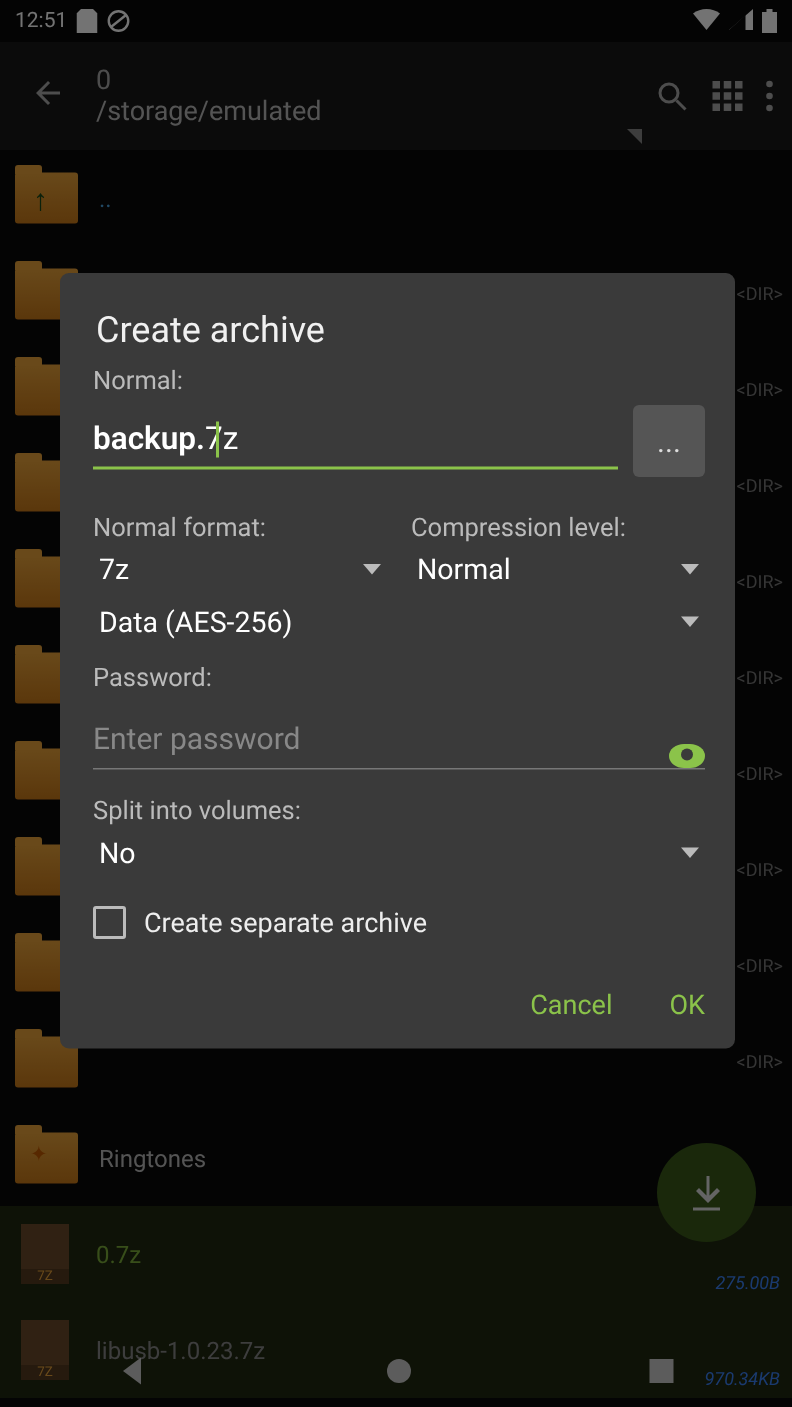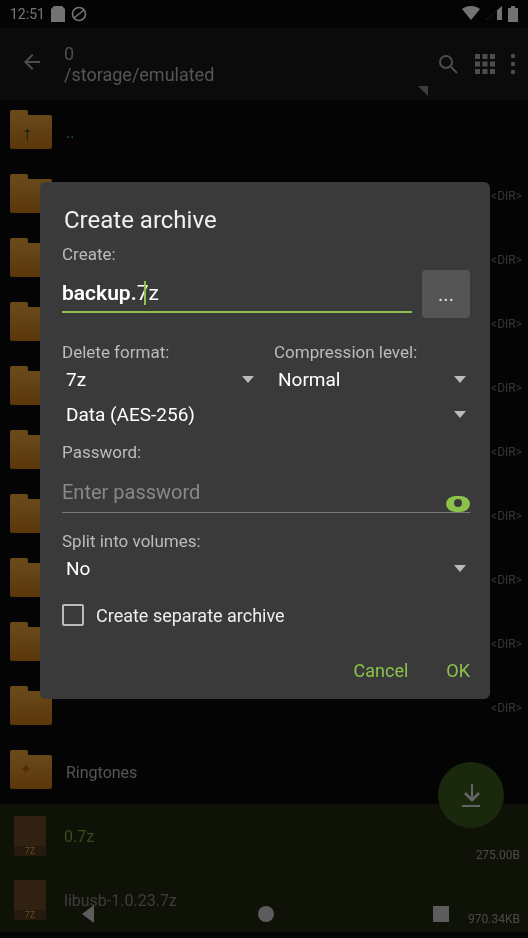--- a/index.html
+++ b/index.html
@@ -158,21 +158,21 @@
     margin-top: 18px; font-size: 18px; color: #eee;
   }
   .cb {
     width: 22px; height: 22px; border: 2px solid #bbb; border-radius: 2px;
   }
   .dialog-actions {
     display: flex; justify-content: flex-end; gap: 38px;
     margin-top: 34px; font-size: 18px; color: #8bc34a;
   }
   .hl-row { background: rgba(100,130,40,.25); align-items: center; }
-  .size-tag { position: absolute; right: 8px; color: #a3a3a3; font-size: 12px; bottom: 6px; }
+  .size-tag { position: absolute; right: 8px; color: #3b82f6; font-size: 12px; bottom: 6px; font-style: italic; }
 </style>
 </head>
 <body>
 
 <div class="status-bar">
   <div class="status-left">
     <span>12:51</span>
     <svg width="14" height="16" viewBox="0 0 14 16">
         <path fill="#fff" d="M3 0h8l3 3v13H0V3l3-3z"></path>
       </svg>
@@ -308,35 +308,35 @@
   <svg width="18" height="18" viewBox="0 0 18 18">
       <rect x="1" y="1" width="16" height="16" fill="#ccc"></rect>
     </svg>
 </div>
 
 <div class="overlay"></div>
 
 <div class="dialog">
   <div class="dialog-title">Create archive</div>
 
-  <div class="label">Create:</div>
+  <div class="label">Normal:</div>
   <div class="name-row">
     <div class="name-input">
       <span class="name-left">backup.</span>
       <span class="name-right">7z</span>
       <span class="cursor"></span>
     </div>
     <div class="browse-btn">
       <span>...</span>
     </div>
   </div>
 
   <div class="two-col">
     <div class="col">
-      <div class="label">Delete format:</div>
+      <div class="label">Normal format:</div>
       <div class="sel">
         <span>7z</span>
         <span class="chev"></span>
       </div>
     </div>
     <div class="col">
       <div class="label">Compression level:</div>
       <div class="sel">
         <span>Normal</span>
         <span class="chev"></span>

